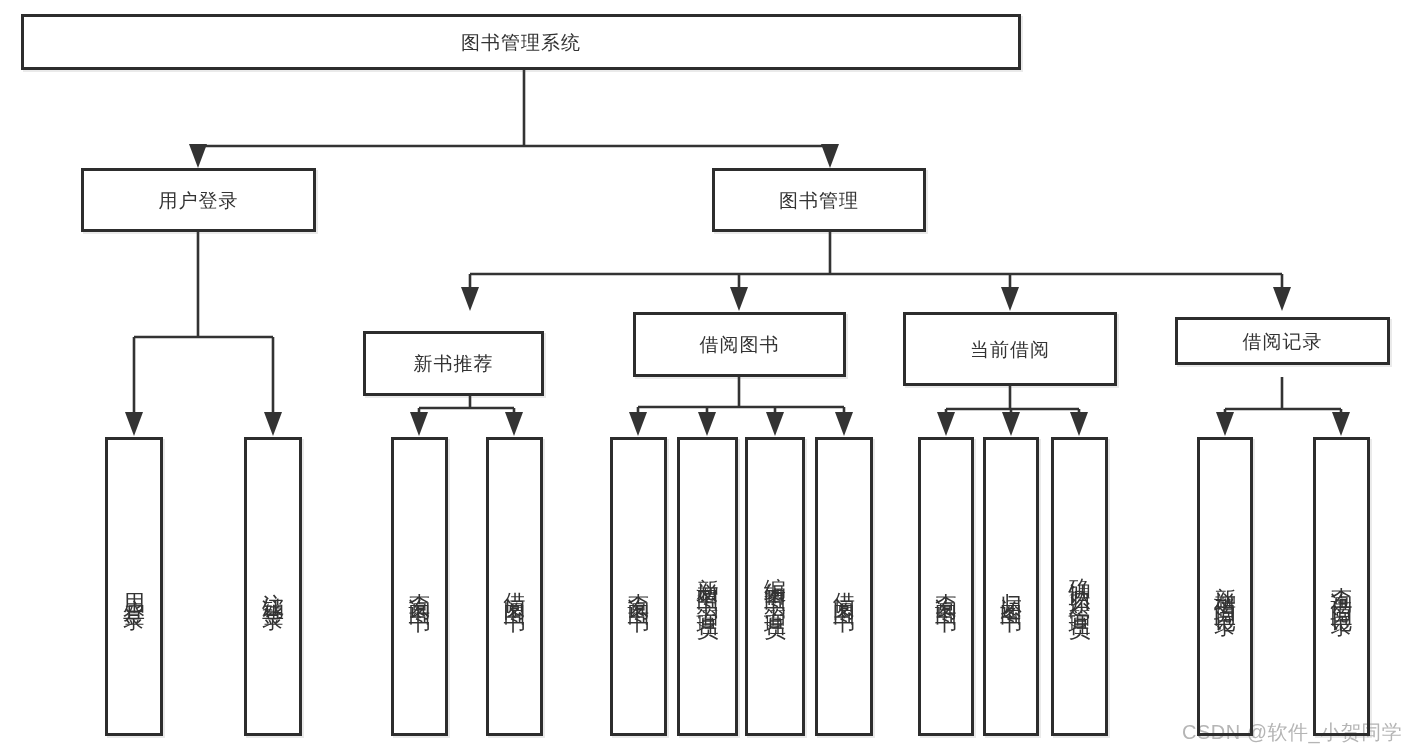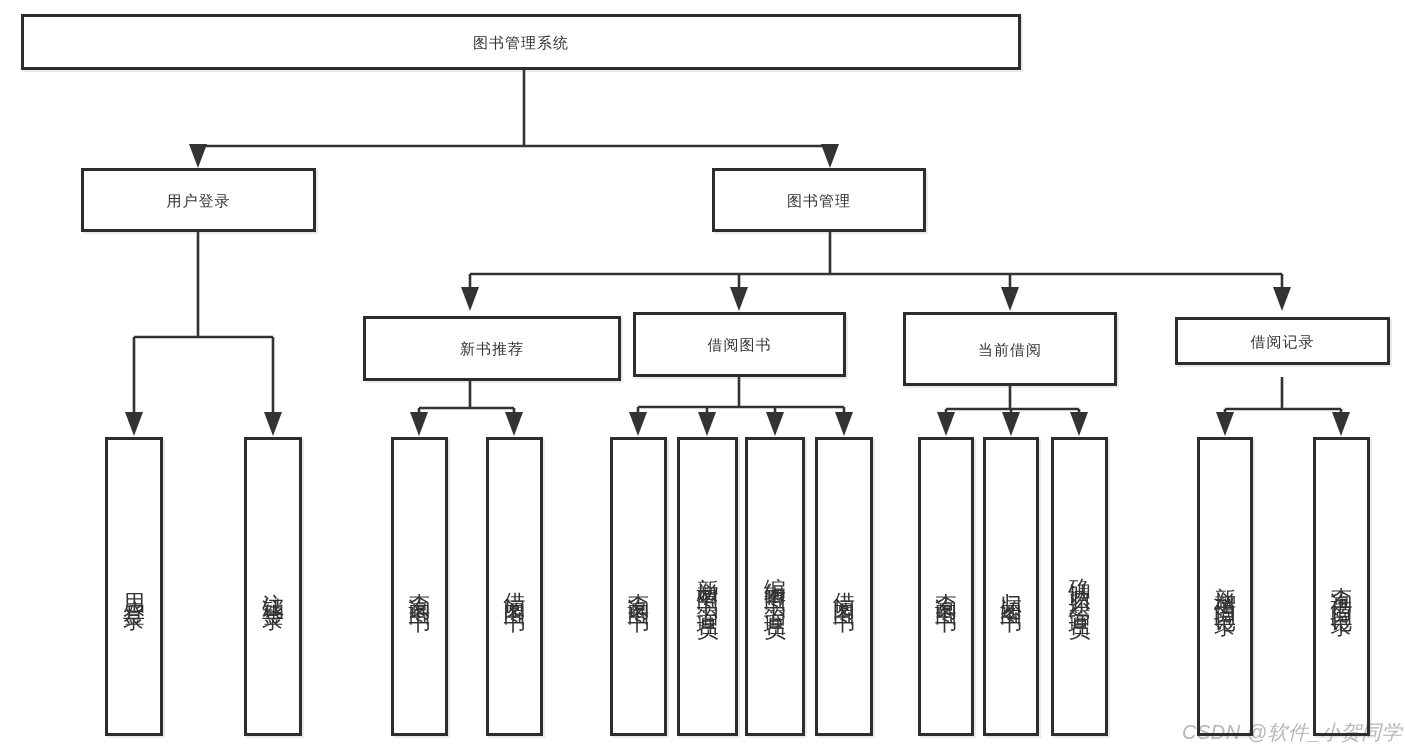--- a/index.html
+++ b/index.html
@@ -18,21 +18,21 @@
     position:absolute;
     box-sizing:border-box;
     border:3px solid #2d2d2d;
     background:#ffffff;
     display:flex;align-items:center;justify-content:center;
     color:#333333;
     z-index:1;
     box-shadow:2px 2px 0 rgba(80,80,80,0.12);
   }
   .node.h .lbl{
-    font-size:15px;
+    font-size:19px;
     letter-spacing:1px;
     line-height:1;
     white-space:nowrap;
     text-align:right;
   }
   .node.v .lbl{
     writing-mode:vertical-rl;
     text-orientation:mixed;
     font-size:22px;
     letter-spacing:6px;
@@ -40,21 +40,20 @@
   }
   #watermark{
     position:absolute;
     left:1182px;top:719px;
     font-size:20px;
     color:#b5b5b5;
     letter-spacing:0.5px;
     white-space:nowrap;
     z-index:2;
     mix-blend-mode:darken;
-    font-style:italic;
   }
 </style>
 </head>
 <body>
 
 <div id="stage">
 
   <svg id="connectors" viewBox="0 0 1405 747" xmlns="http://www.w3.org/2000/svg">
     <g stroke="#333333" stroke-width="2.6" fill="none">
 
@@ -107,21 +106,21 @@
     <span class="lbl">图书管理系统</span>
   </div>
 
   <div class="node h" style="left:81px;top:168px;width:235px;height:64px">
     <span class="lbl">用户登录</span>
   </div>
   <div class="node h" style="left:712px;top:168px;width:214px;height:64px">
     <span class="lbl">图书管理</span>
   </div>
 
-  <div class="node h" style="left:363px;top:316px;width:258px;height:65px">
+  <div class="node h" style="left:363px;top:331px;width:181px;height:65px">
     <span class="lbl">新书推荐</span>
   </div>
   <div class="node h" style="left:633px;top:312px;width:213px;height:65px">
     <span class="lbl">借阅图书</span>
   </div>
   <div class="node h" style="left:903px;top:312px;width:214px;height:74px">
     <span class="lbl">当前借阅</span>
   </div>
   <div class="node h" style="left:1175px;top:317px;width:215px;height:48px">
     <span class="lbl">借阅记录</span>

